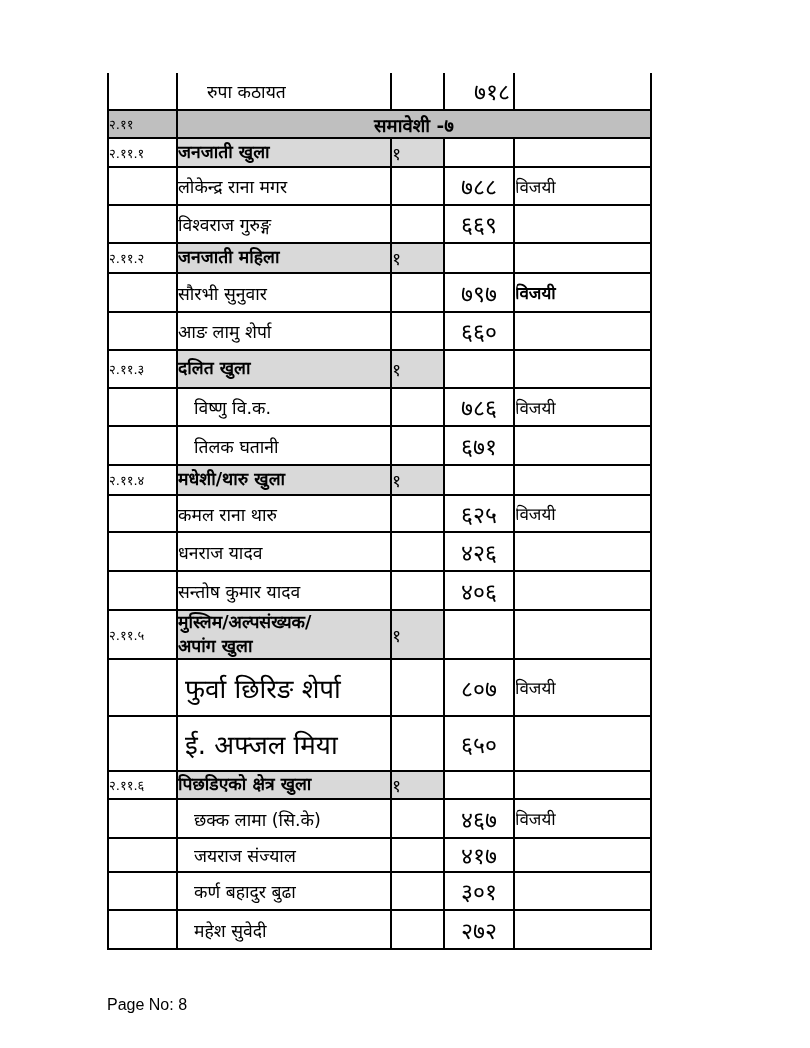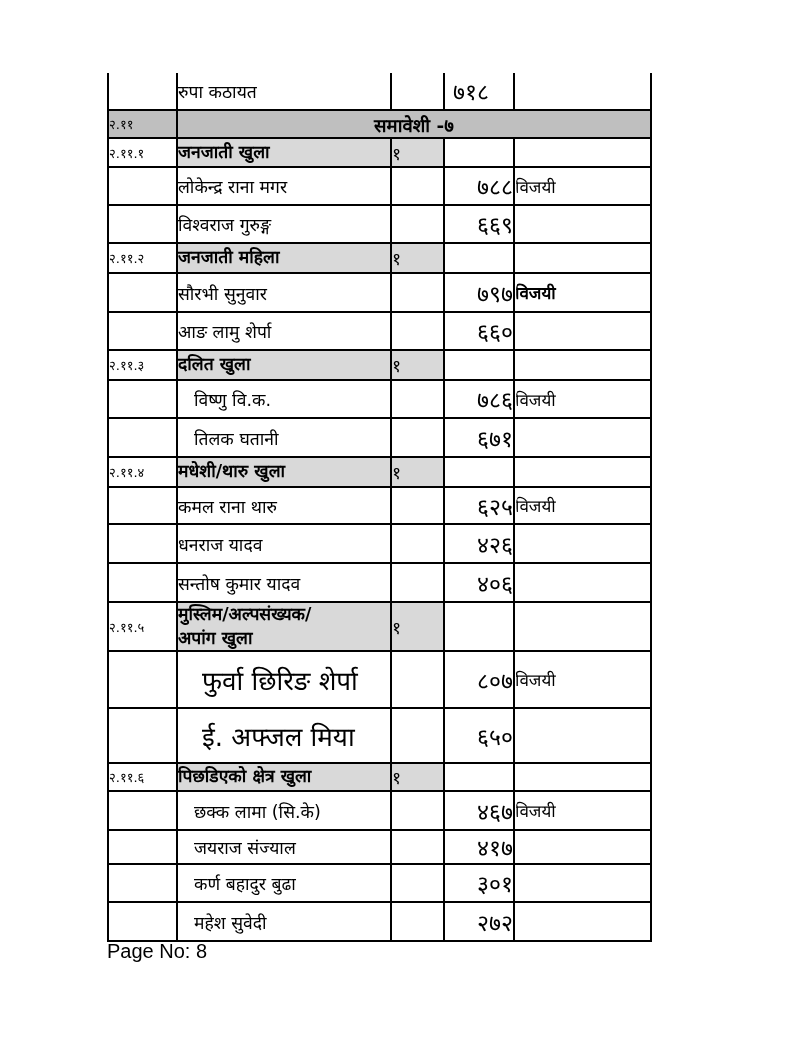--- a/index.html
+++ b/index.html
@@ -17,57 +17,57 @@
     width: 543px;
     border-collapse: collapse;
     table-layout: fixed;
   }
   table.results td {
     border: 2px solid var(--border, #000000);
     padding: 0;
     vertical-align: middle;
     overflow: hidden;
   }
-  tr.first-cut td { border-top: none; }
+  tr.first-cut td { border-top: none; padding-left: 29px; }
 
   .num-cell   { font-size: 13px; padding-left: 5px; }
   .name-cell  { font-size: 17.5px; padding-left: 9px; }
   .name-cell.ind { padding-left: 16px; border-radius: 13px; }
-  .name-cell.big { font-size: 26px; padding-left: 24px; }
+  .name-cell.big { font-size: 26px; padding-left: 7px; }
   .cat-cell {
     background: var(--category-bg, #d9d9d9);
     font-weight: bold;
     font-size: 17.5px;
     padding-left: 7px;
     white-space: pre-line;
     line-height: 1.35;
   }
   .seat-cell {
     background: var(--category-bg, #d9d9d9);
     font-size: 17.5px;
     padding-left: 5px;
   }
-  .votes-cell { font-size: 23px; text-align: right; padding-right: 9px; }
+  .votes-cell { font-size: 23px; text-align: center; padding-right: 9px; }
   .votes-cell.pad { padding-right: 24px; }
   .status-cell { font-size: 17px; padding-left: 6px; border-radius: 17px; }
   .status-cell.bold { font-weight: bold; }
   .blank-cell { background: #ffffff; }
 
   tr.section-row { background: var(--section-band, #bfbfbf); }
   tr.section-row .sec-title {
     text-align: center;
     font-weight: bold;
     font-size: 18.5px;
   }
 
   .footer {
     position: absolute;
-    left: 107px; top: 940px;
+    left: 107px; top: 996px;
     font-family: "Liberation Sans", sans-serif;
-    font-size: 20px;
+    font-size: 16px;
   }
 </style>
 </head>
 <body>
 
 <div class="page">
 
   <table class="results">
     <colgroup>
       <col style="width:69px">
@@ -132,21 +132,21 @@
     </tr>
 
     <tr style="height:38px">
       <td class="num-cell"></td>
       <td class="name-cell">आङ लामु शेर्पा</td>
       <td class="blank-cell"></td>
       <td class="votes-cell">६६०</td>
       <td class="status-cell"></td>
     </tr>
 
-    <tr style="height:30px">
+    <tr style="height:38px">
       <td class="num-cell">२.११.३</td>
       <td class="cat-cell">दलित खुला</td>
       <td class="seat-cell">१</td>
       <td class="blank-cell"></td>
       <td class="blank-cell"></td>
     </tr>
 
     <tr style="height:38px">
       <td class="num-cell"></td>
       <td class="name-cell ind">विष्णु वि.क.</td>

